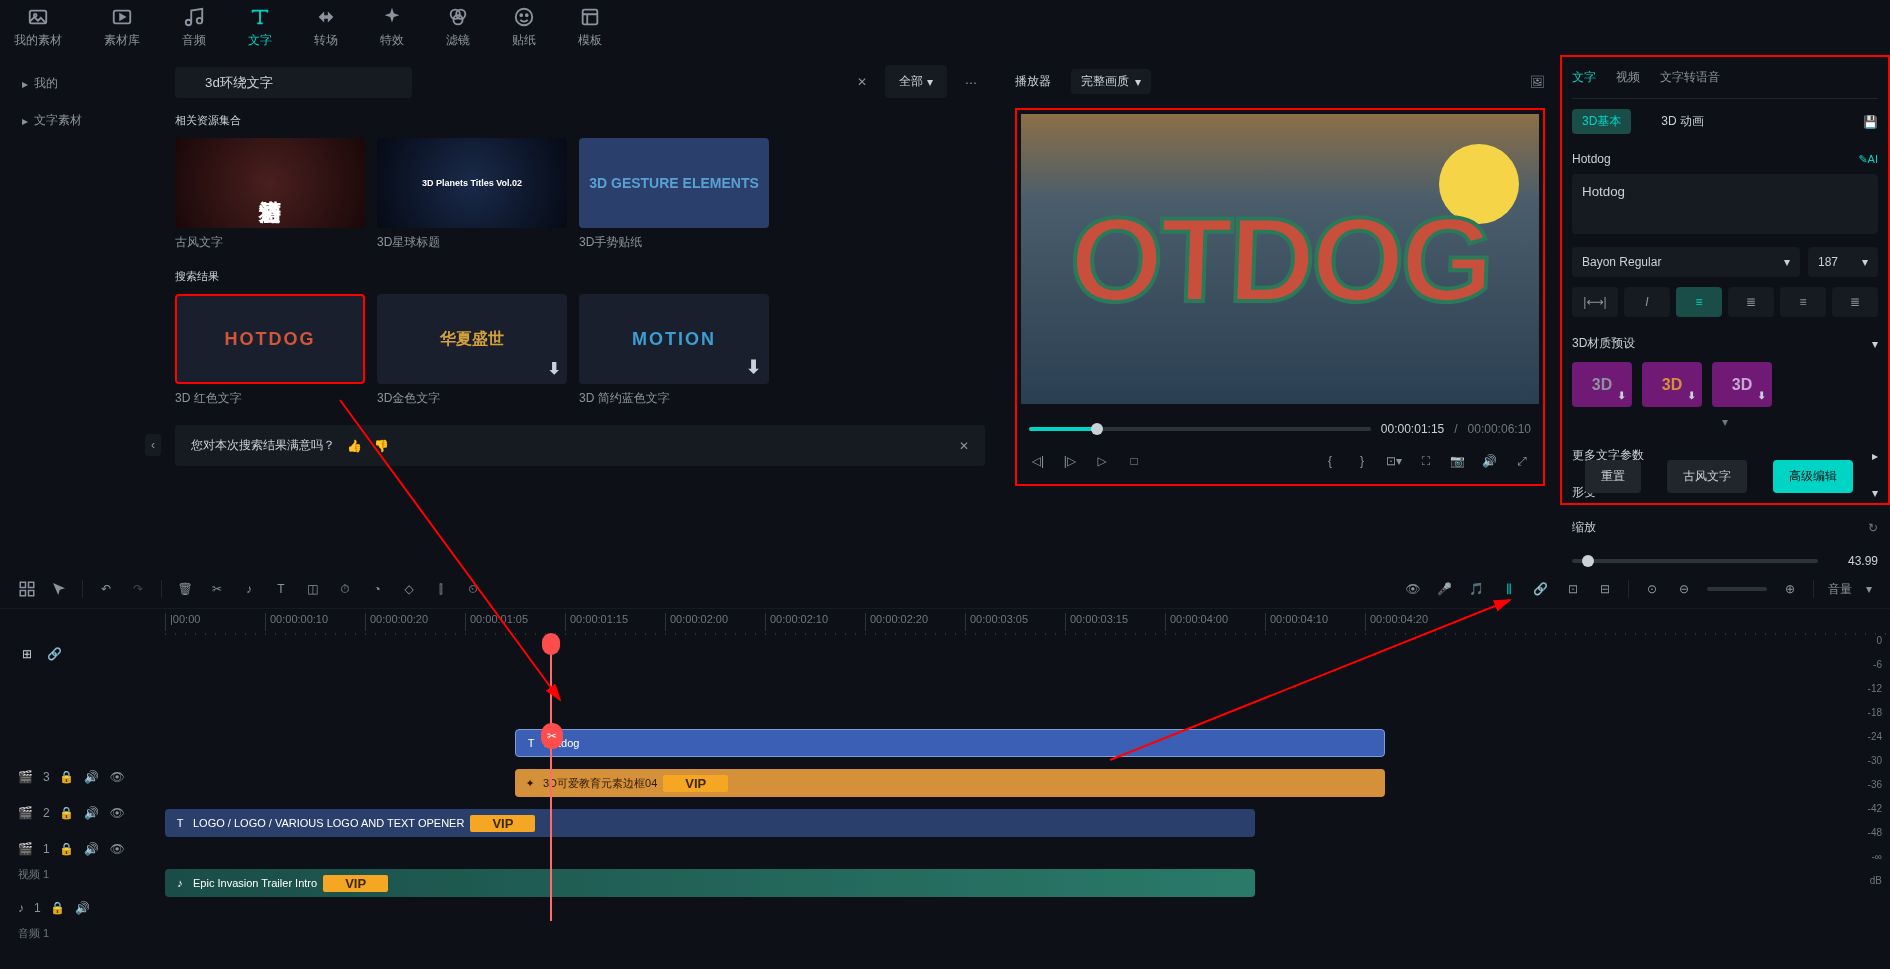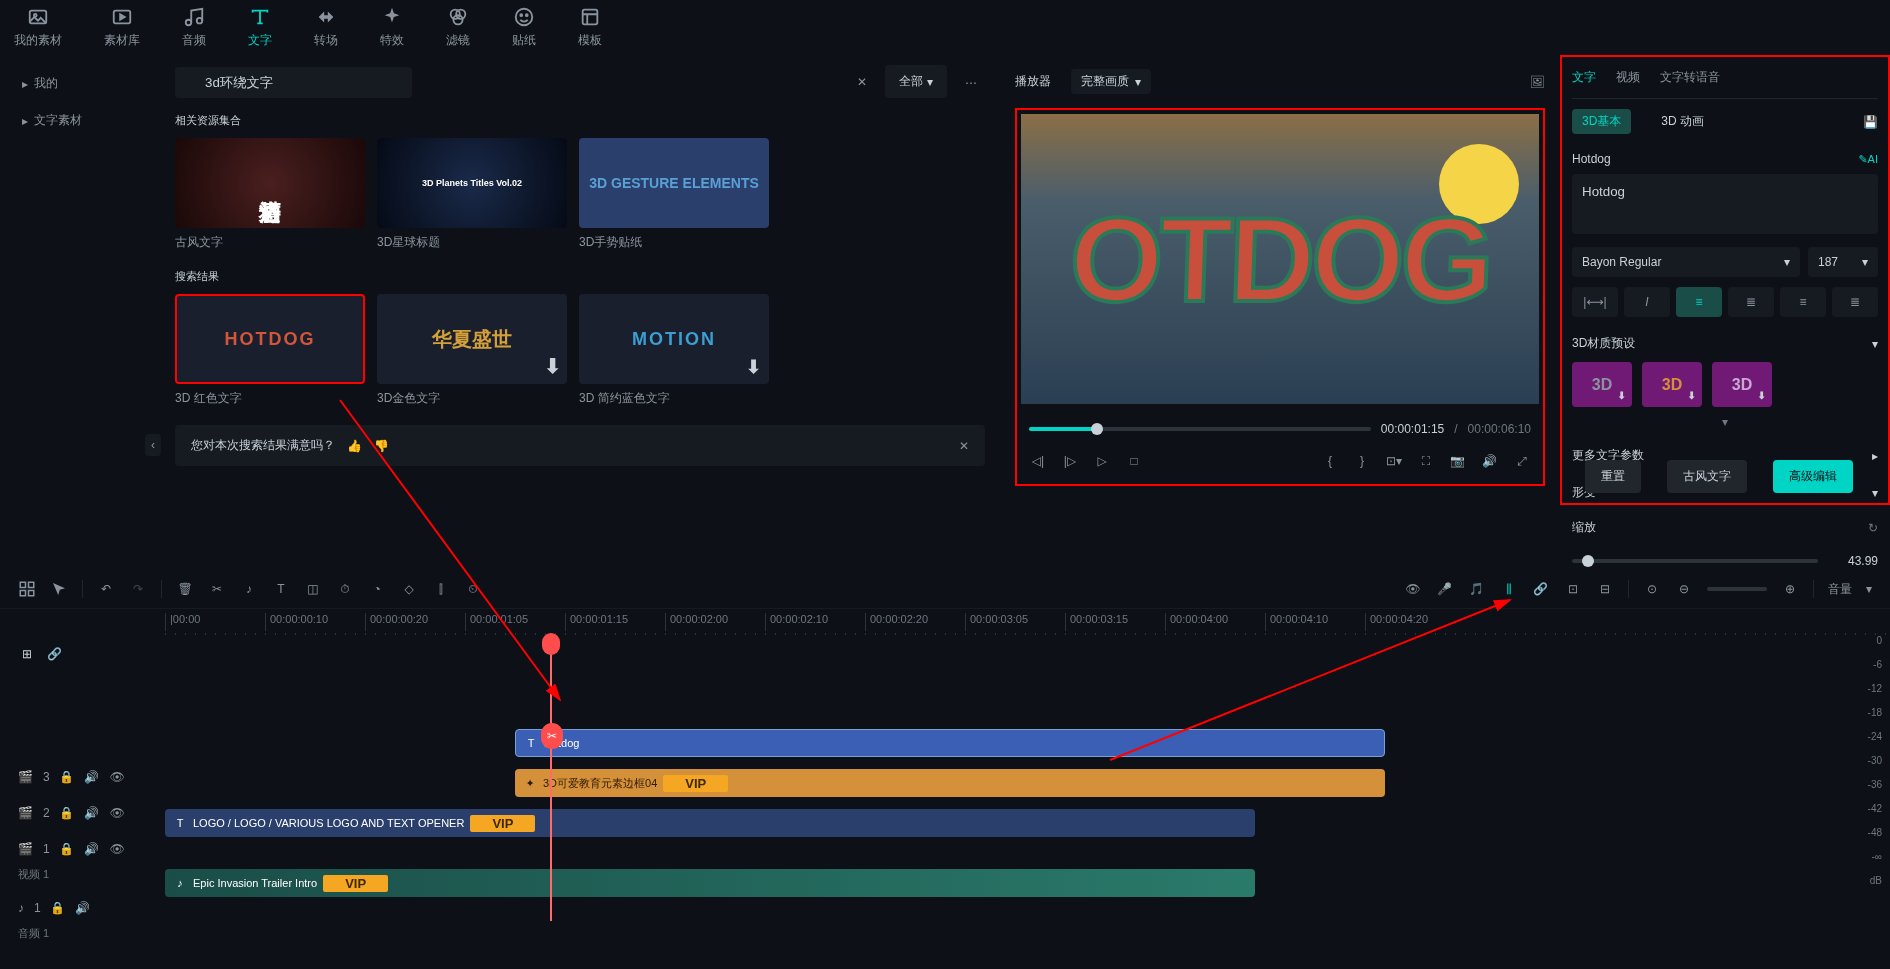--- a/index.html
+++ b/index.html
@@ -256,21 +256,21 @@
         </div>
     </div>
 
     <div class="section-title">搜索结果</div>
     <div class="card-row">
       <div class="card highlighted">
           <div class="card-thumb" style="color:#d4563a;font-size:18px;letter-spacing:2px">HOTDOG</div>
           <div class="card-label">3D 红色文字</div>
         </div>
       <div class="card">
-          <div class="card-thumb" style="color:#d4a03a;font-size:20px">
+          <div class="card-thumb" style="color:#d4a03a;font-size:16px">
             <span>华夏盛世</span>
             <span class="dl-icon">⬇</span>
           </div>
           <div class="card-label">3D金色文字</div>
         </div>
       <div class="card">
           <div class="card-thumb" style="color:#3a9fd4;font-size:18px;letter-spacing:2px">
             <span>MOTION</span>
             <span class="dl-icon">⬇</span>
           </div>

